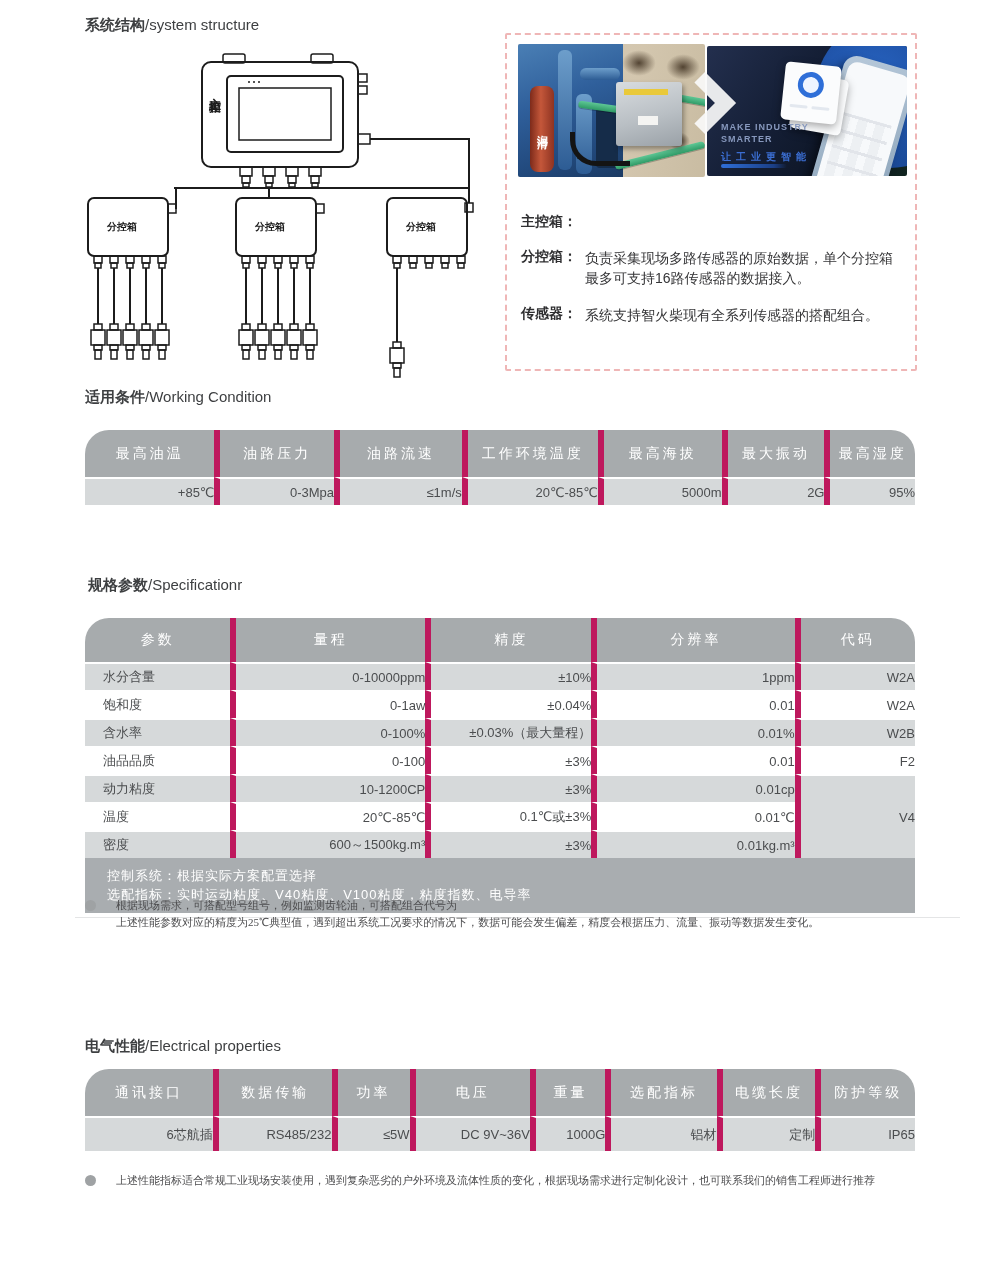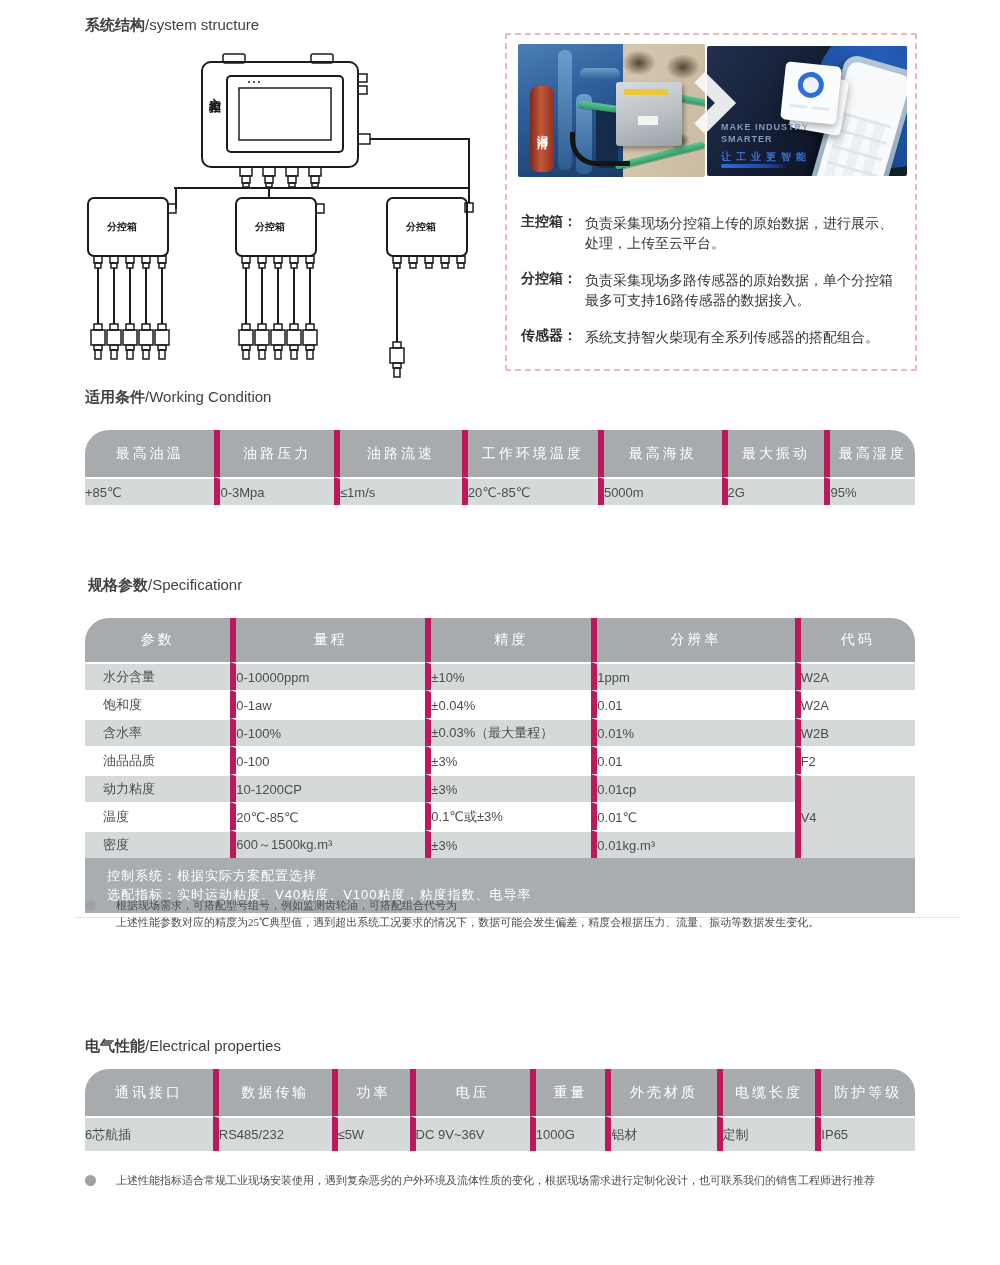--- a/index.html
+++ b/index.html
@@ -75,21 +75,21 @@
   .panel-items { position:absolute; left:14px; top:178px; width:384px; }
   .panel-item { display:flex; margin-bottom:17px; }
   .panel-item .plabel { flex:0 0 64px; font-weight:700; font-size:14px; color:#2f2f31; }
   .panel-item .ptext  { flex:1; font-size:14px; color:#353537; line-height:20px; }
 
   
   table { position:absolute; left:85px; border-collapse:separate; border-spacing:0;
           width:830px; table-layout:fixed; }
   th { background:#a7abad; color:#ffffff; font-weight:400; font-size:14px; letter-spacing:3px;
        text-align:center; vertical-align:middle; }
-  td { font-size:13px; text-align:left; vertical-align:middle; color:#4b4d4f; }
+  td { font-size:13px; text-align:right; vertical-align:middle; color:#4b4d4f; }
   th + th, td + td { border-left:6px solid #be185d; }
   .r-first { border-top-left-radius:24px; }
   .r-last  { border-top-right-radius:24px; }
   .row-gray td { background:#d6d9da;margin-top:45px; }
   .row-white td { background:#ffffff; }
   tbody td { border-top:2px solid #ffffff; }
 
   .tbl-wc { top:430px; }
   .tbl-wc th { height:47px; }
   .tbl-wc td { height:28px; background:#d6d9da; }
@@ -336,21 +336,20 @@
         <div class="l1">MAKE INDUSTRY</div>
         <div class="l1">SMARTER</div>
         <div class="l3">让工业更智能</div>
       </div>
       <div class="pr-progress"></div>
     </div>
 
     <div class="panel-items">
       <div class="panel-item">
         <div class="plabel">主控箱：</div>
-        <div class="ptext">负责采集现场分控箱上传的原始数据，进行展示、处理，上传至云平台。</div>
       </div>
       <div class="panel-item">
         <div class="plabel">分控箱：</div>
         <div class="ptext">负责采集现场多路传感器的原始数据，单个分控箱最多可支持16路传感器的数据接入。</div>
       </div>
       <div class="panel-item">
         <div class="plabel">传感器：</div>
         <div class="ptext">系统支持智火柴现有全系列传感器的搭配组合。</div>
       </div>
     </div>
@@ -496,21 +495,21 @@
         <col style="width:11.9%">
         <col style="width:12%">
       </colgroup>
     <thead>
       <tr>
         <th class="r-first">通讯接口</th>
         <th>数据传输</th>
         <th>功率</th>
         <th>电压</th>
         <th>重量</th>
-        <th>外壳材质</th>
+        <th>选配指标</th>
         <th>电缆长度</th>
         <th class="r-last">防护等级</th>
       </tr>
     </thead>
     <tbody>
       <tr>
         <td>6芯航插</td>
         <td>RS485/232</td>
         <td>≤5W</td>
         <td>DC 9V~36V</td>

